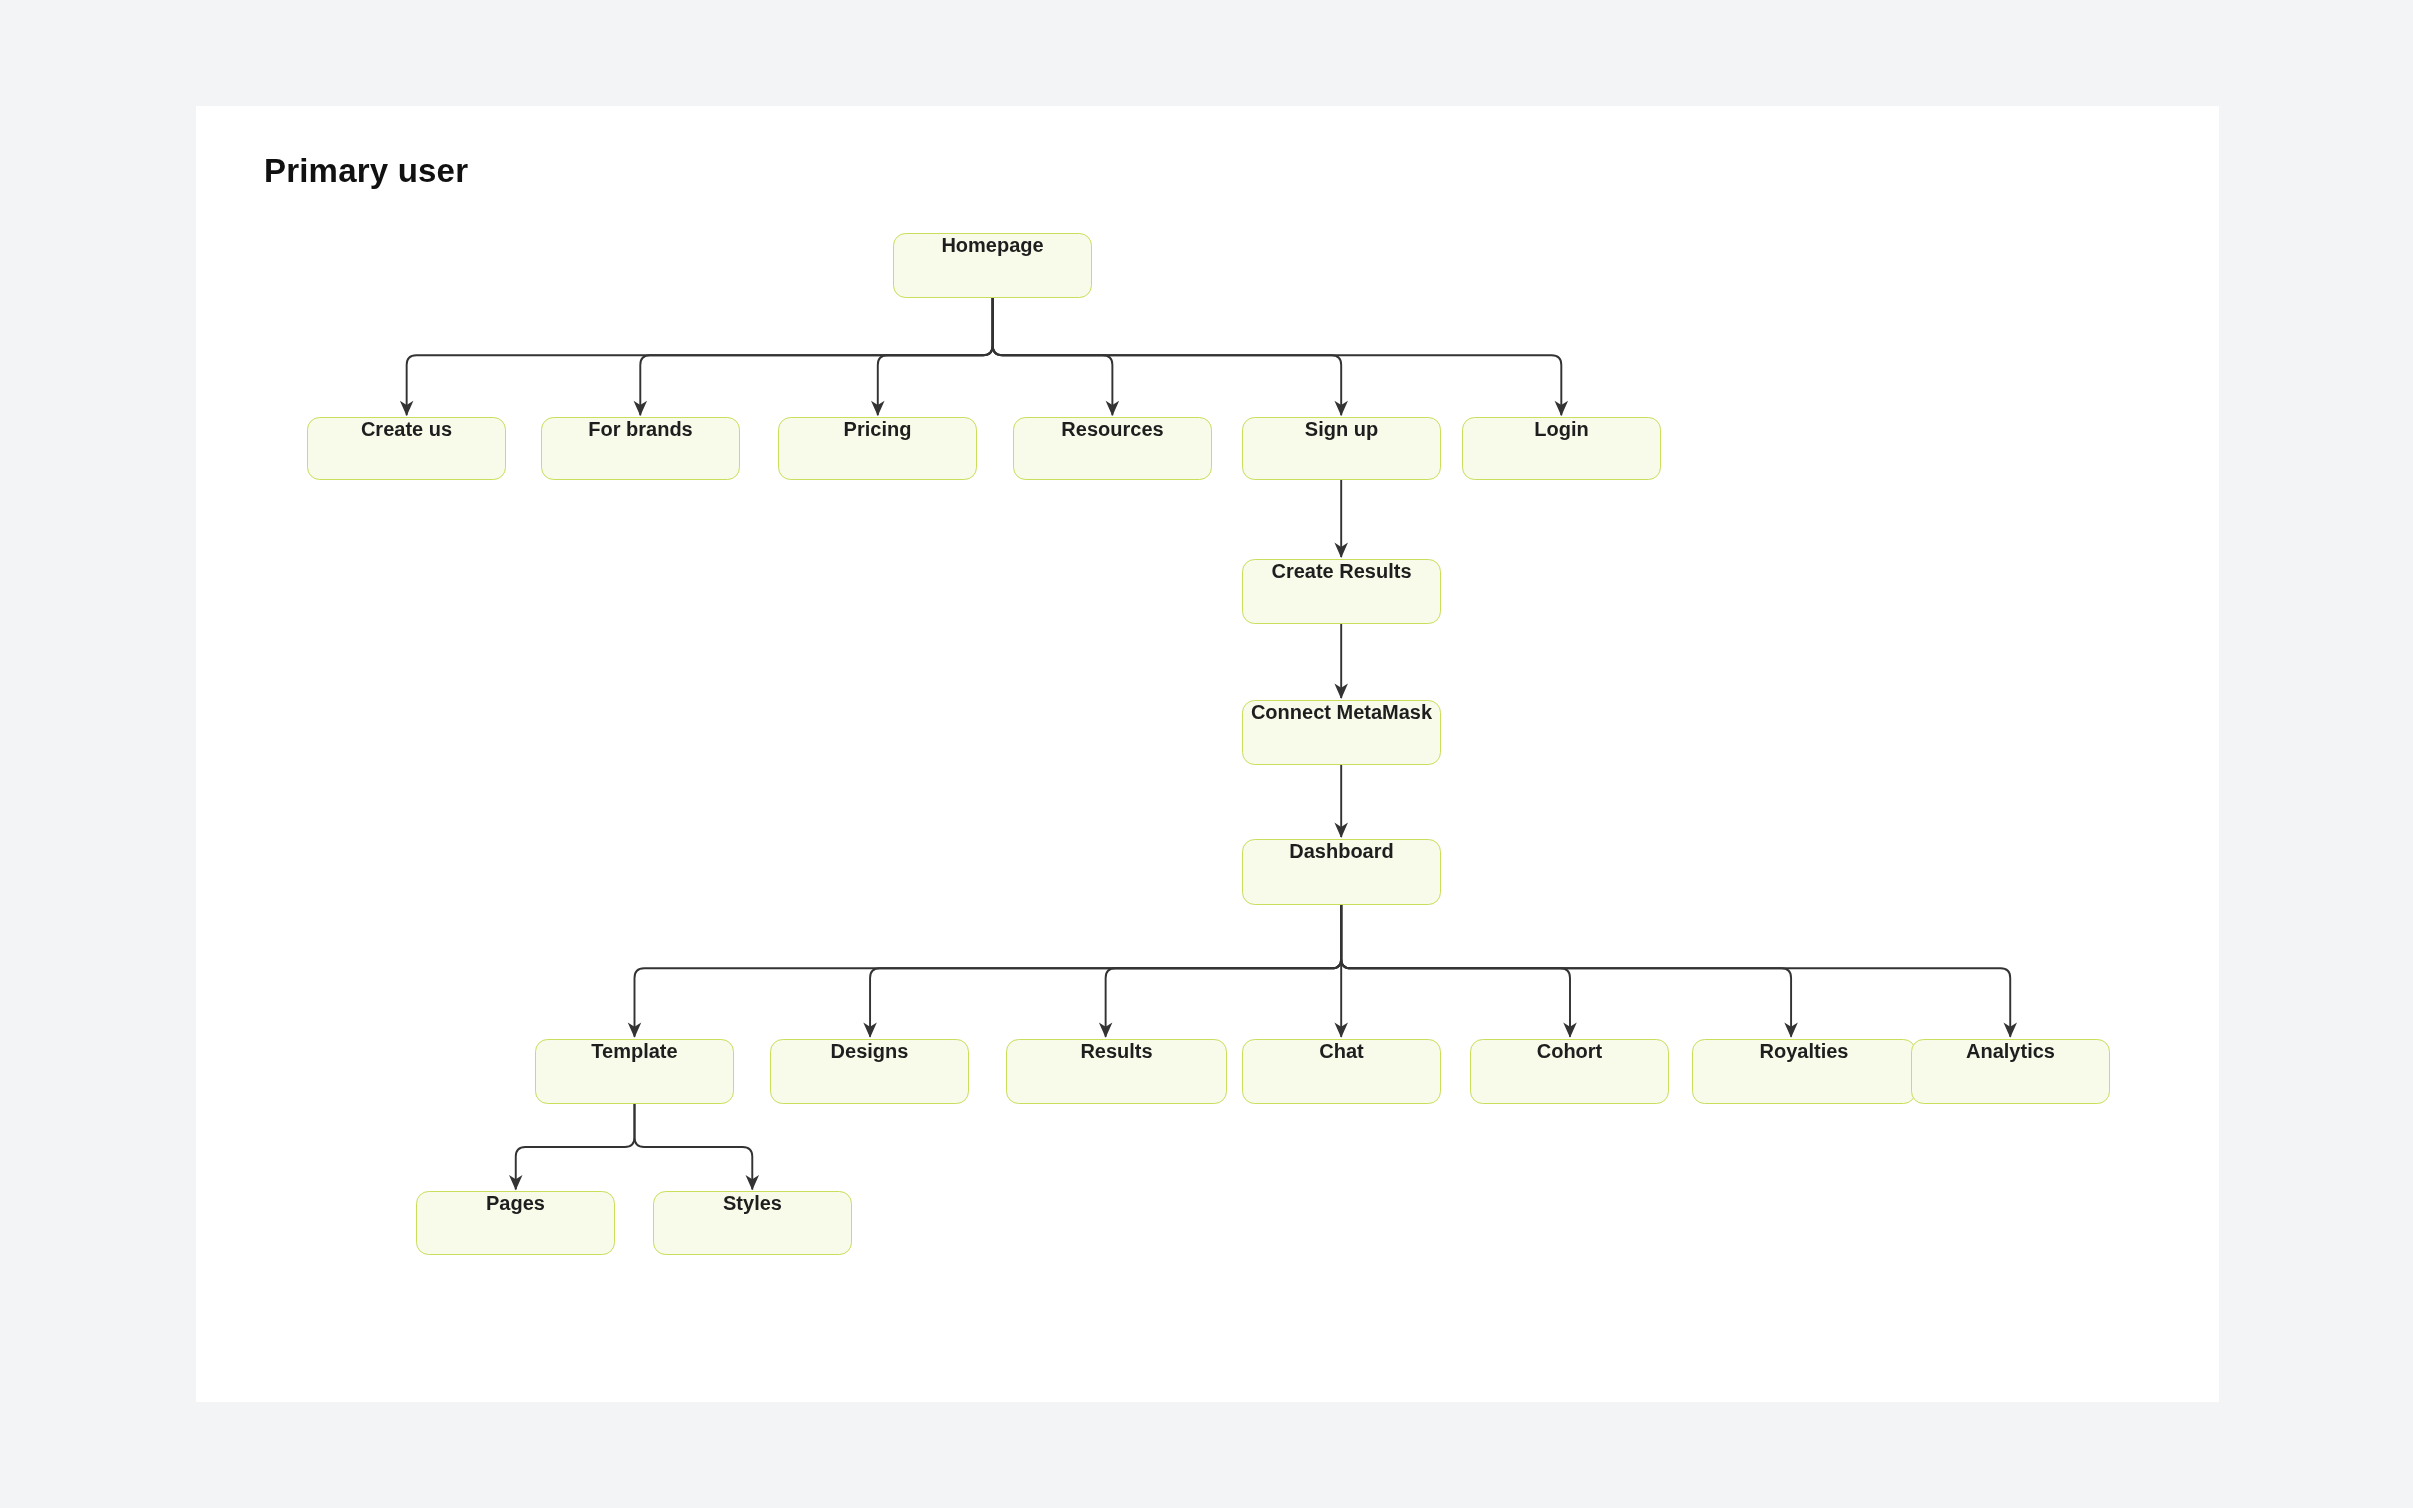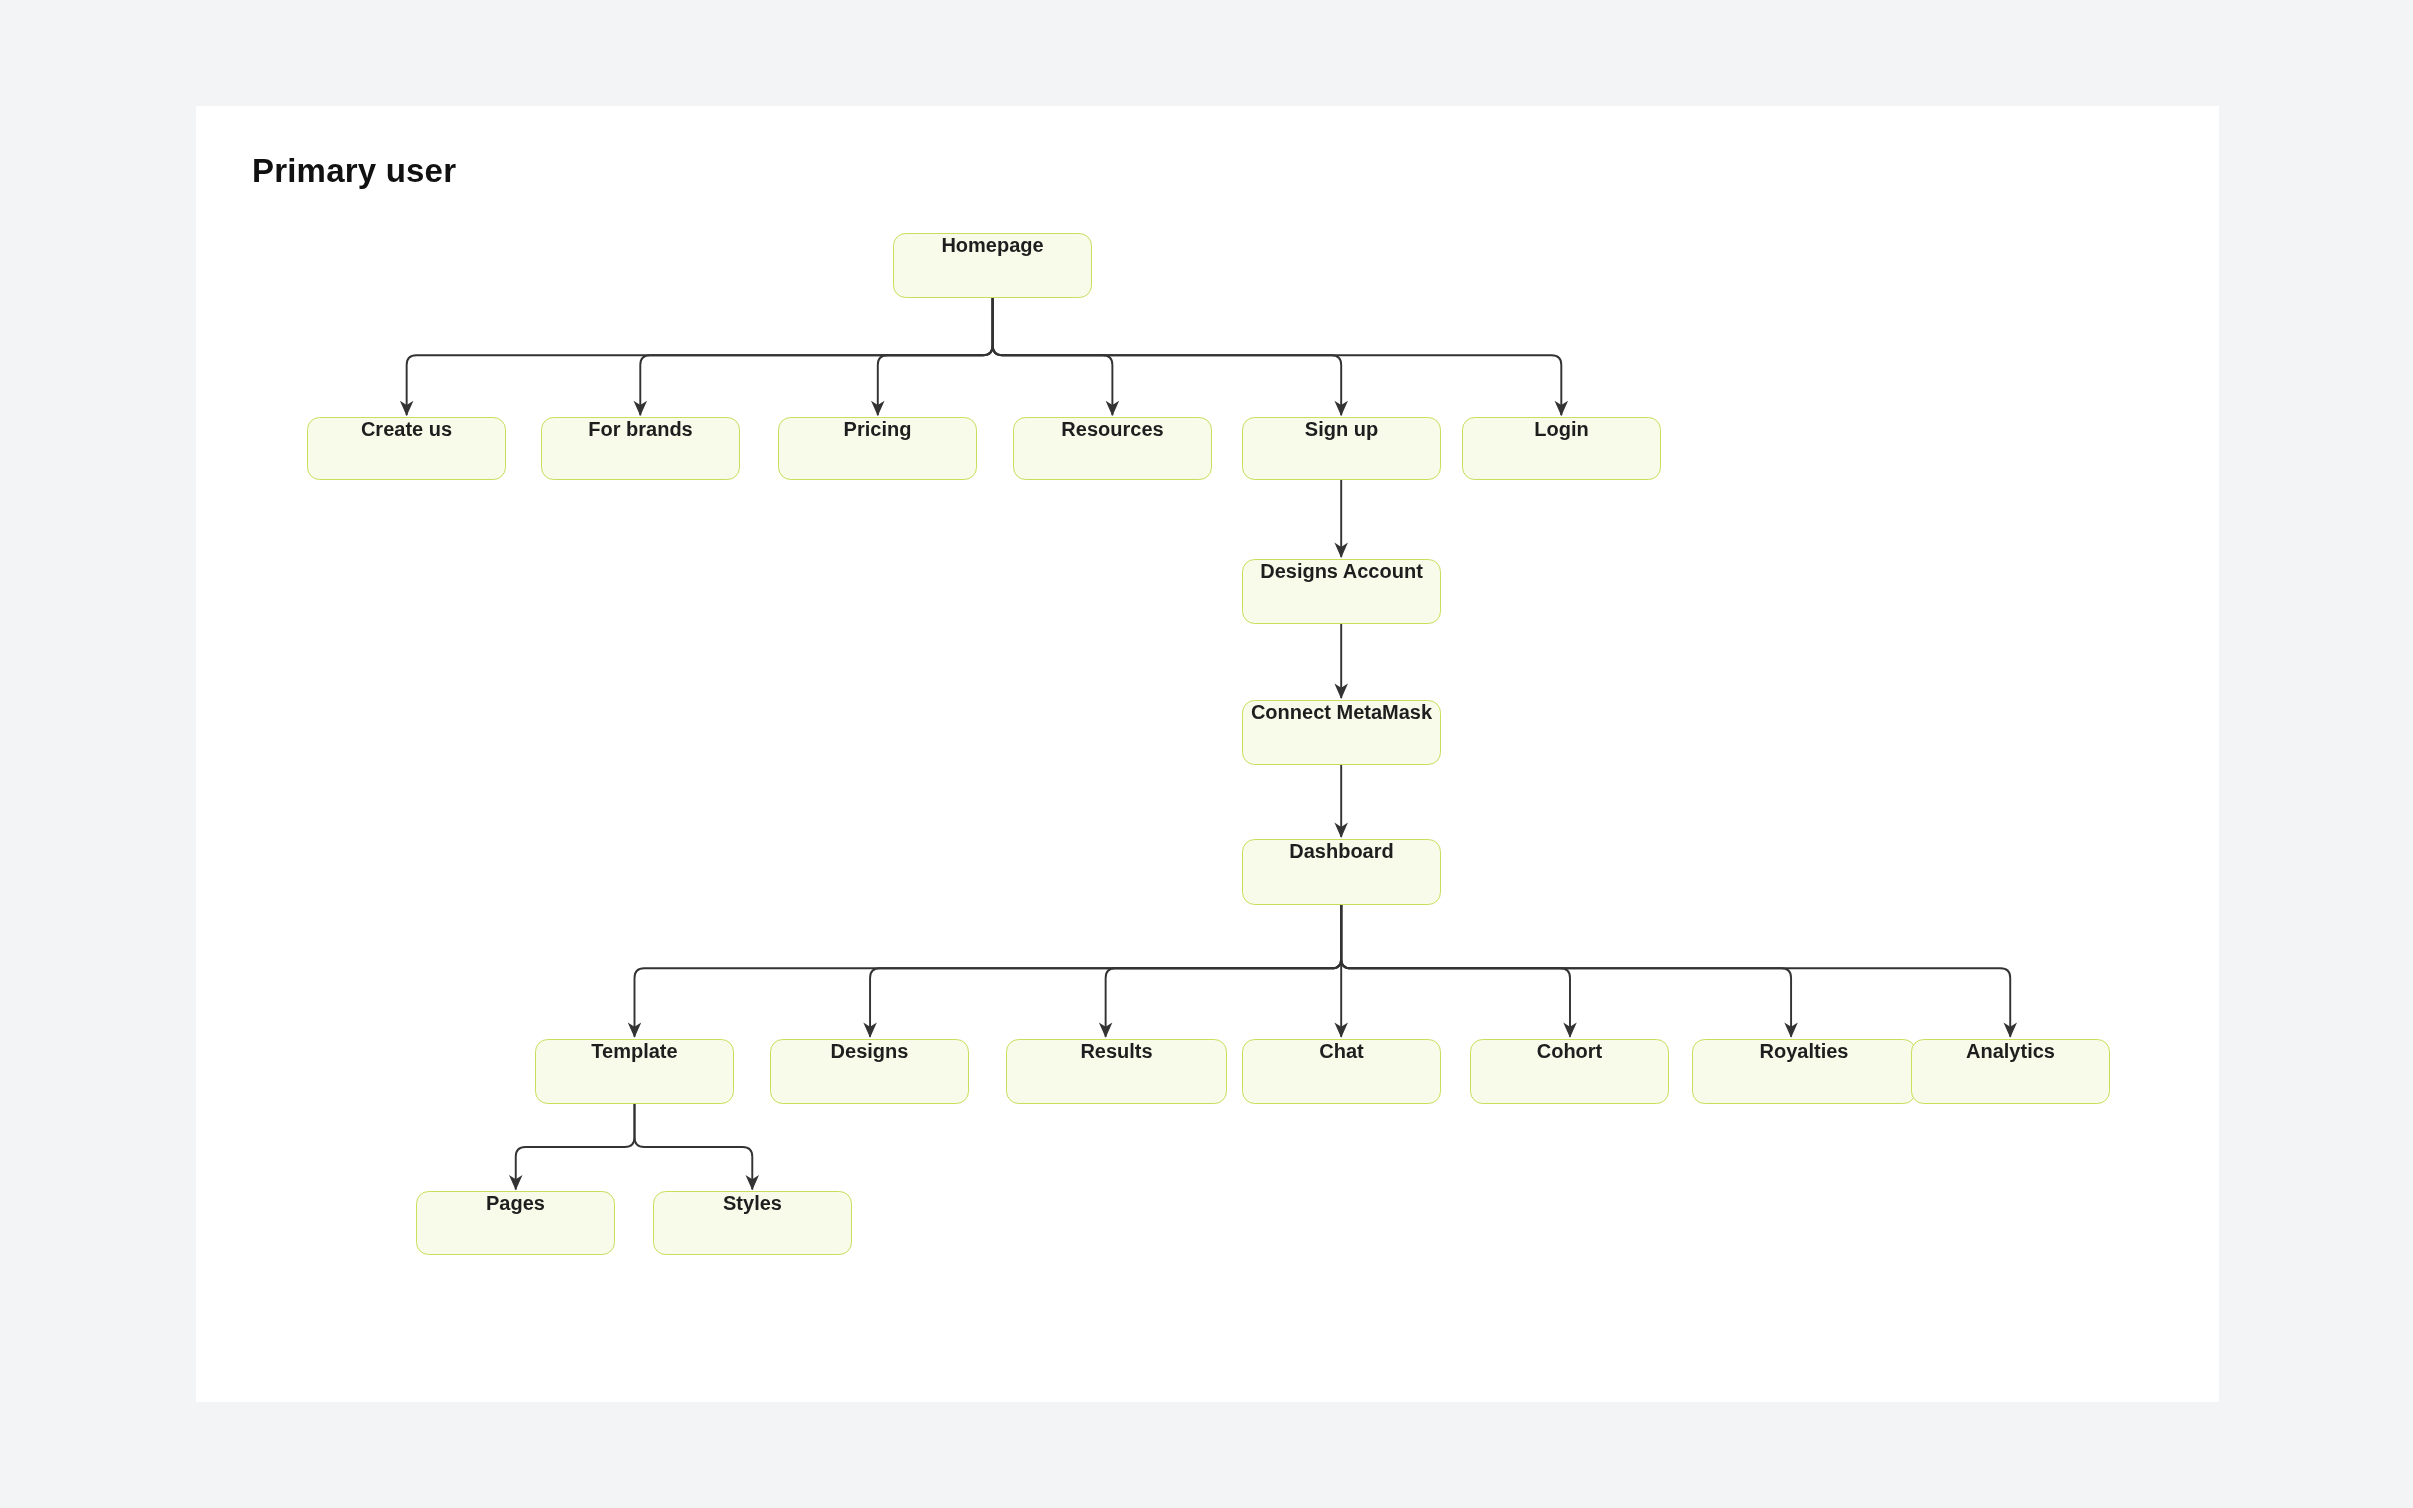--- a/index.html
+++ b/index.html
@@ -43,21 +43,21 @@
   }
   .node span{
     font-size:20px;font-weight:700;color:var(--node-text);
     white-space:nowrap;
   }
 </style>
 </head>
 <body>
 
 <div class="canvas">
-  <h1 class="diagram-title" style="left:56px;top:46px;position:absolute;">Primary user</h1>
+  <h1 class="diagram-title" style="left:68px;top:46px;position:absolute;">Primary user</h1>
 </div>
 
 <svg id="edge-layer" viewBox="0 0 2500 1562" xmlns="http://www.w3.org/2000/svg">
   <defs>
     <marker id="arrow" markerUnits="userSpaceOnUse" markerWidth="20" markerHeight="18" refX="16" refY="8" orient="auto">
       <path id="arrow-shape" d="M1,1 L17,8 L1,15 L5.5,8 Z" fill="#333333"></path>
     </marker>
   </defs>
   <g id="edge-group">
       <path d="M 1028 308 L 1028 358 Q 1028 368 1018 368 L 431 368 Q 421 368 421 378 L 421 430" class="edge" marker-end="url(#arrow)"></path>
@@ -97,21 +97,21 @@
     <div class="node" style="left: 1013px; top: 417px; width: 199px; height: 63px;">
       <span>Resources</span>
     </div>
     <div class="node" style="left: 1242px; top: 417px; width: 199px; height: 63px;">
       <span>Sign up</span>
     </div>
     <div class="node" style="left: 1462px; top: 417px; width: 199px; height: 63px;">
       <span>Login</span>
     </div>
     <div class="node" style="left: 1242px; top: 559px; width: 199px; height: 65px;">
-      <span>Designs Account</span>
+      <span>Create Results</span>
     </div>
     <div class="node" style="left: 1242px; top: 700px; width: 199px; height: 65px;">
       <span>Connect MetaMask</span>
     </div>
     <div class="node" style="left: 1242px; top: 839px; width: 199px; height: 66px;">
       <span>Dashboard</span>
     </div>
     <div class="node" style="left: 535px; top: 1039px; width: 199px; height: 65px;">
       <span>Template</span>
     </div>

